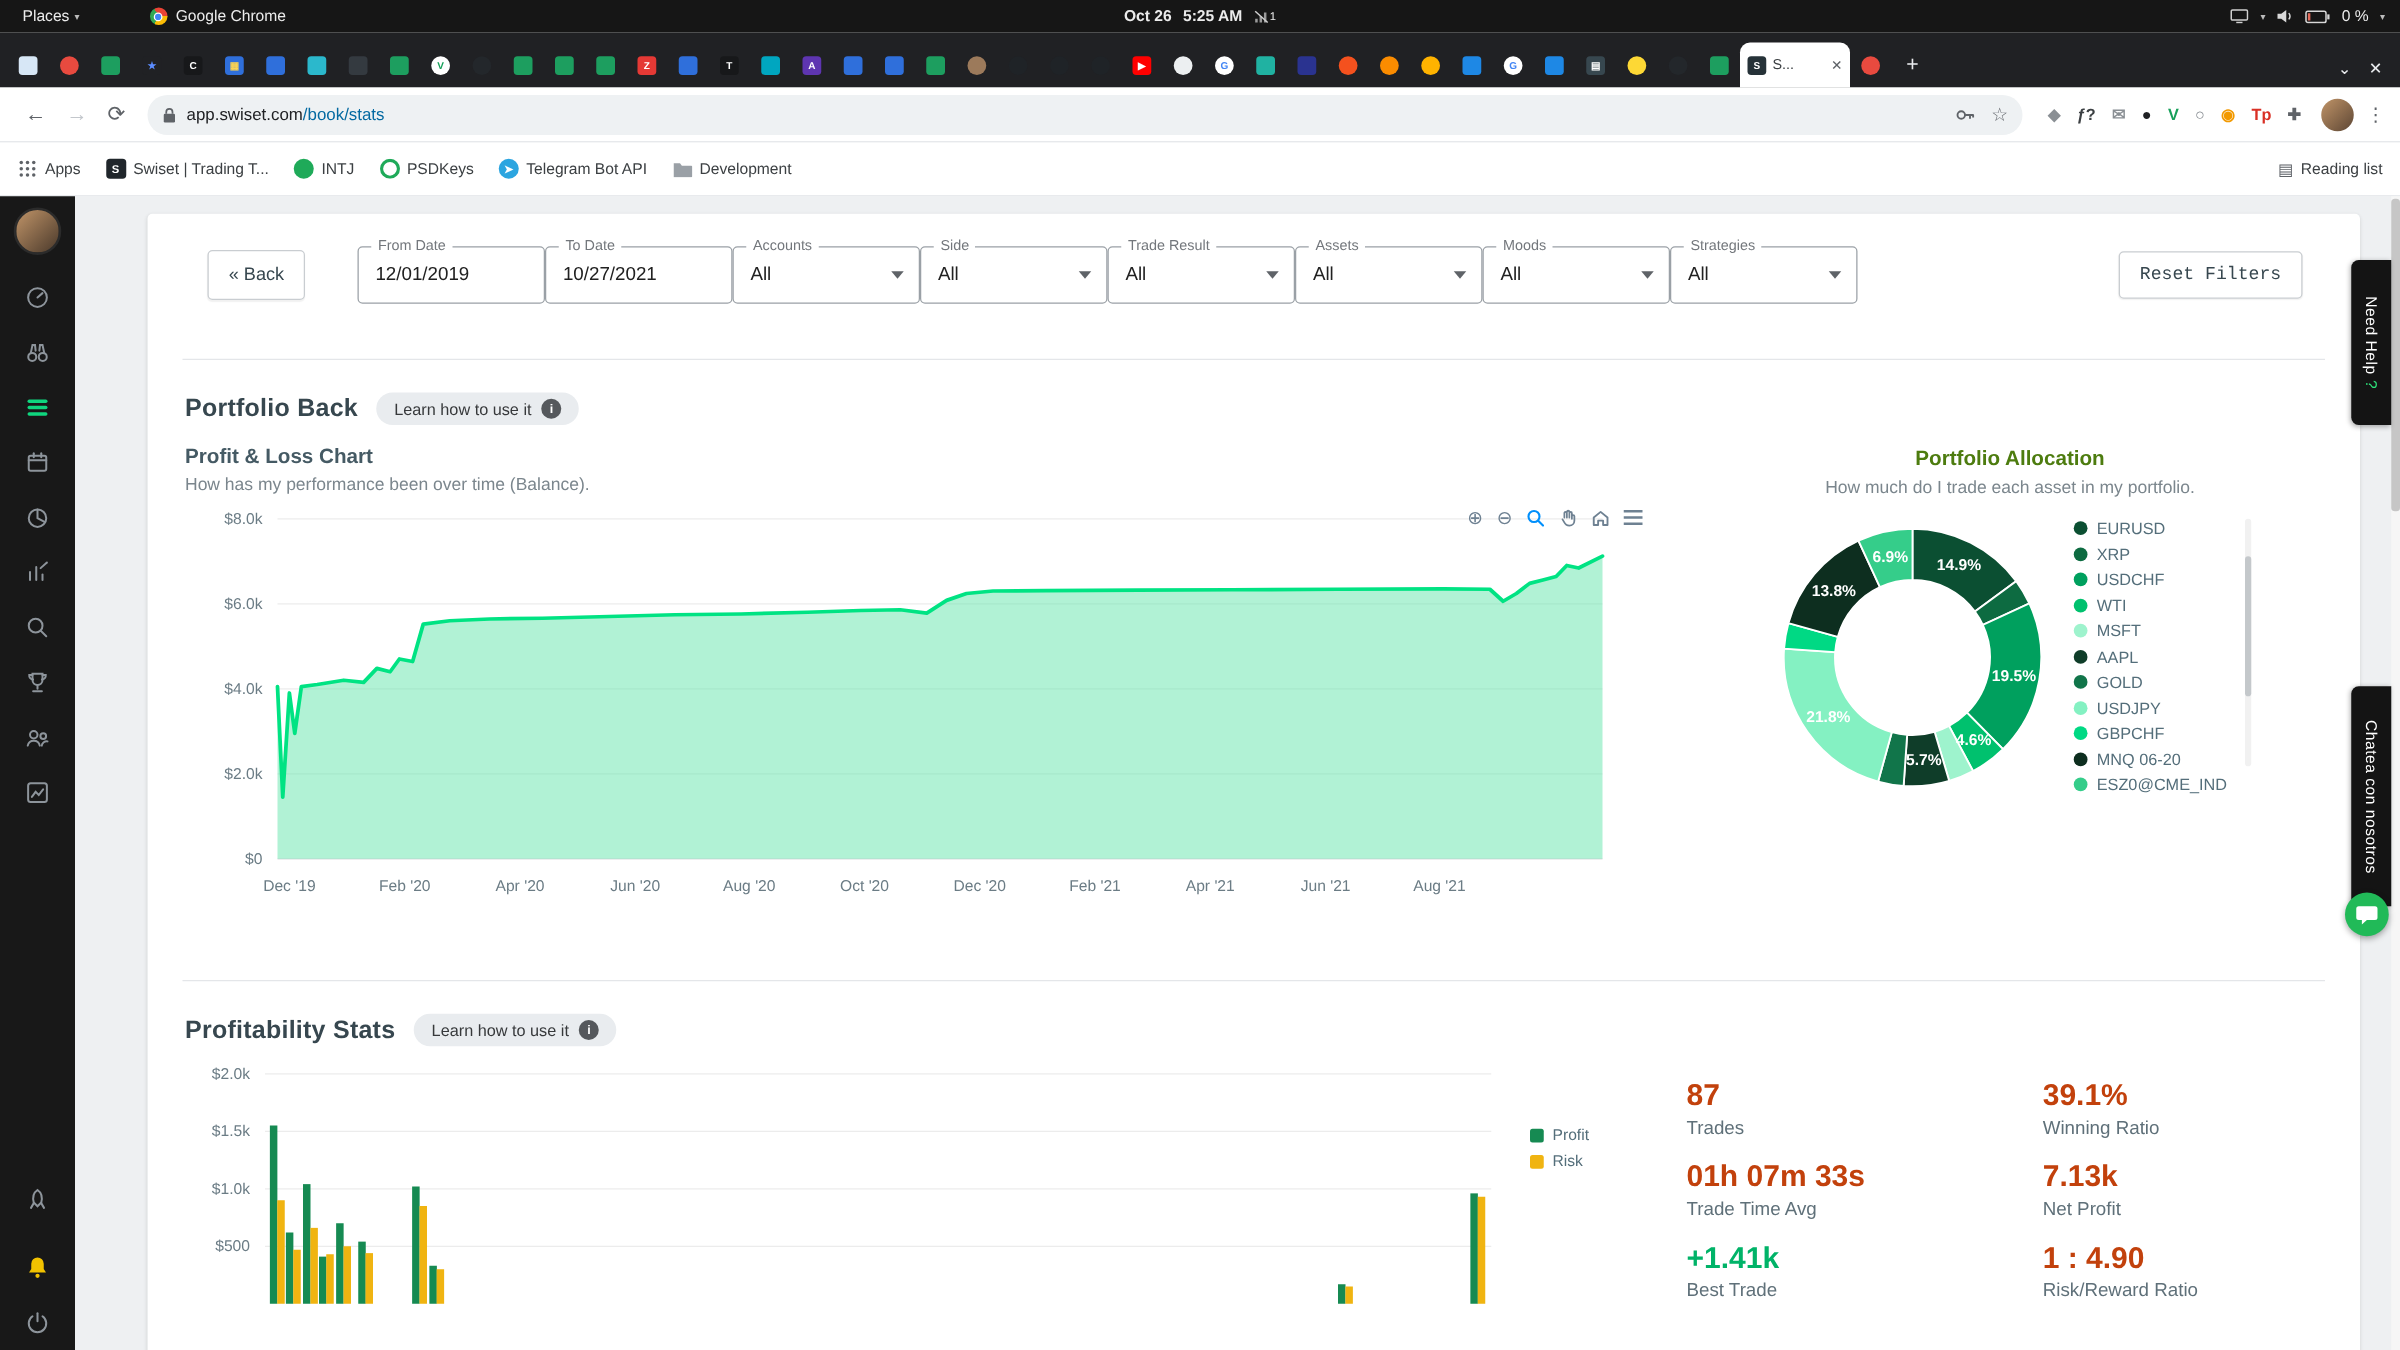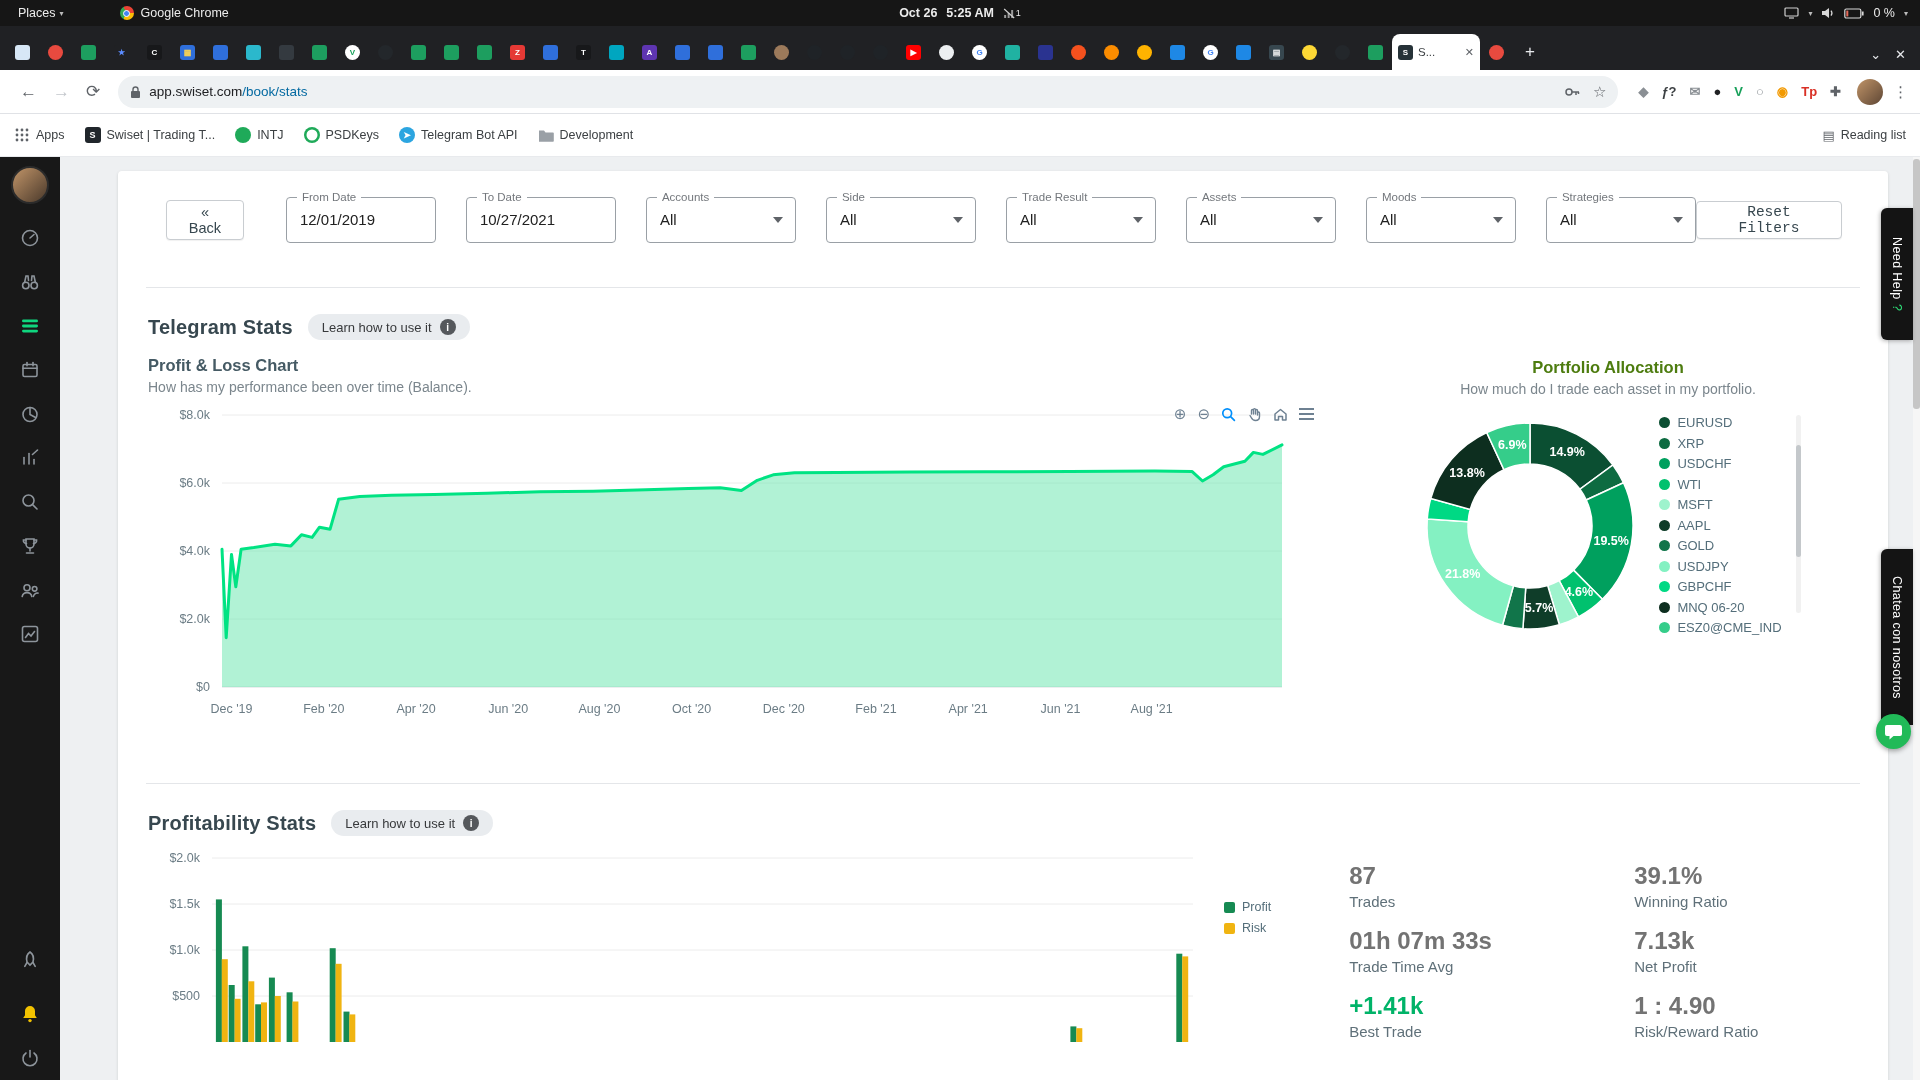--- a/index.html
+++ b/index.html
@@ -63,21 +63,21 @@
   .main { flex:1; background:#eef0f2; position:relative; overflow:hidden; }
 
   .card { margin:14px 32px 0 58px; background:#fff; border-radius:4px; height:1400px;
     box-shadow:0 1px 3px rgba(60,64,67,.18); }
 
   
   .filters { display:flex; align-items:center; padding:26px 46px 0 48px; }
   .btn { height:40px; padding:0 16px; background:#fff; border:1px solid #c9cdd1; border-radius:4px;
     font-size:14.5px; color:#37474f; display:flex; align-items:center; box-shadow:0 1px 1px rgba(0,0,0,.06); }
   .back-btn { margin-right:42px; }
-  .filter-fields { display:flex; gap:30px; align-items:flex-start; }
+  .filter-fields { display:flex; align-items:flex-start; }
   .field { position:relative; width:150px; height:46px; border:1px solid #9aa0a6; border-radius:4px; background:#fff; }
   .f-label { position:absolute; top:-7px; left:10px; background:#fff; padding:0 5px; font-size:11.5px; color:#73777c; }
   .f-value { position:absolute; left:13px; top:13px; font-size:15px; color:#212121; }
   .caret { position:absolute; right:12px; top:19px; width:0; height:0;
     border-left:5px solid transparent; border-right:5px solid transparent; border-top:6px solid #5f6368; }
   .reset-btn { margin-left:auto; height:38px;font-family:Liberation Mono, monospace; }
 
   .divider { border-top:1px solid #e4e6e9; margin:44px 28px 0; }
 
   
@@ -112,21 +112,21 @@
 
   
   .prof-body { display:flex; align-items:flex-start; }
   .prof-left { flex:0 0 auto; }
   .prof-title-row { display:flex; align-items:center; justify-content:space-between; width:1126px; margin:16px 0 0 30px; }
   .prof-chart-row { display:flex; margin:10px 0 0 30px; }
   .bar-legend { margin:54px 0 0 26px; }
   .bar-legend-item { display:flex; align-items:center; gap:7px; font-size:12.5px; color:#546e7a; margin-bottom:7px; }
   .sq { width:11px; height:11px; border-radius:2px; flex:0 0 auto; }
   .stats-grid { display:grid; grid-template-columns:285px 300px; margin:26px 0 0 78px; row-gap:17px; }
-  .stat-value { font-size:24px; font-weight:bold; color:#737373; }
+  .stat-value { font-size:24px; font-weight:bold; color:#c2410c; }
   .stat-value.accent { color:#00b368; }
   .stat-label { font-size:15px; color:#5f7079; margin-top:3px; }
 
   
   .v-tab { position:absolute; right:7px; width:32px; background:#141414; border-radius:6px 0 0 6px; color:#fff;
     display:flex; align-items:center; justify-content:center; writing-mode:vertical-rl; font-size:12.5px;
     z-index:50; box-shadow:-1px 1px 4px rgba(0,0,0,.3); letter-spacing:.4px; }
   .help-tab { top:208px; height:132px; }
   .chat-tab { top:549px; height:176px; }
   .q-green { color:#2ee27a; margin-top:4px; }
@@ -546,21 +546,21 @@
               <span class="f-value">All</span>
               <span class="caret"></span>
             </div>
           </div>
         <button class="btn reset-btn">Reset Filters</button>
       </div>
 
       <div class="divider"></div>
 
       <div class="sec-head">
-        <span class="sec-title">Telegram Stats</span>
+        <span class="sec-title">Portfolio Back</span>
         <span class="pill">
           <span>Learn how to use it</span>
           <span class="info-ico">i</span>
         </span>
       </div>
 
       <div class="charts-row">
         <div class="pnl-col">
           <div class="chart-title">Profit &amp; Loss Chart</div>
           <div class="chart-sub">How has my performance been over time (Balance).</div>

